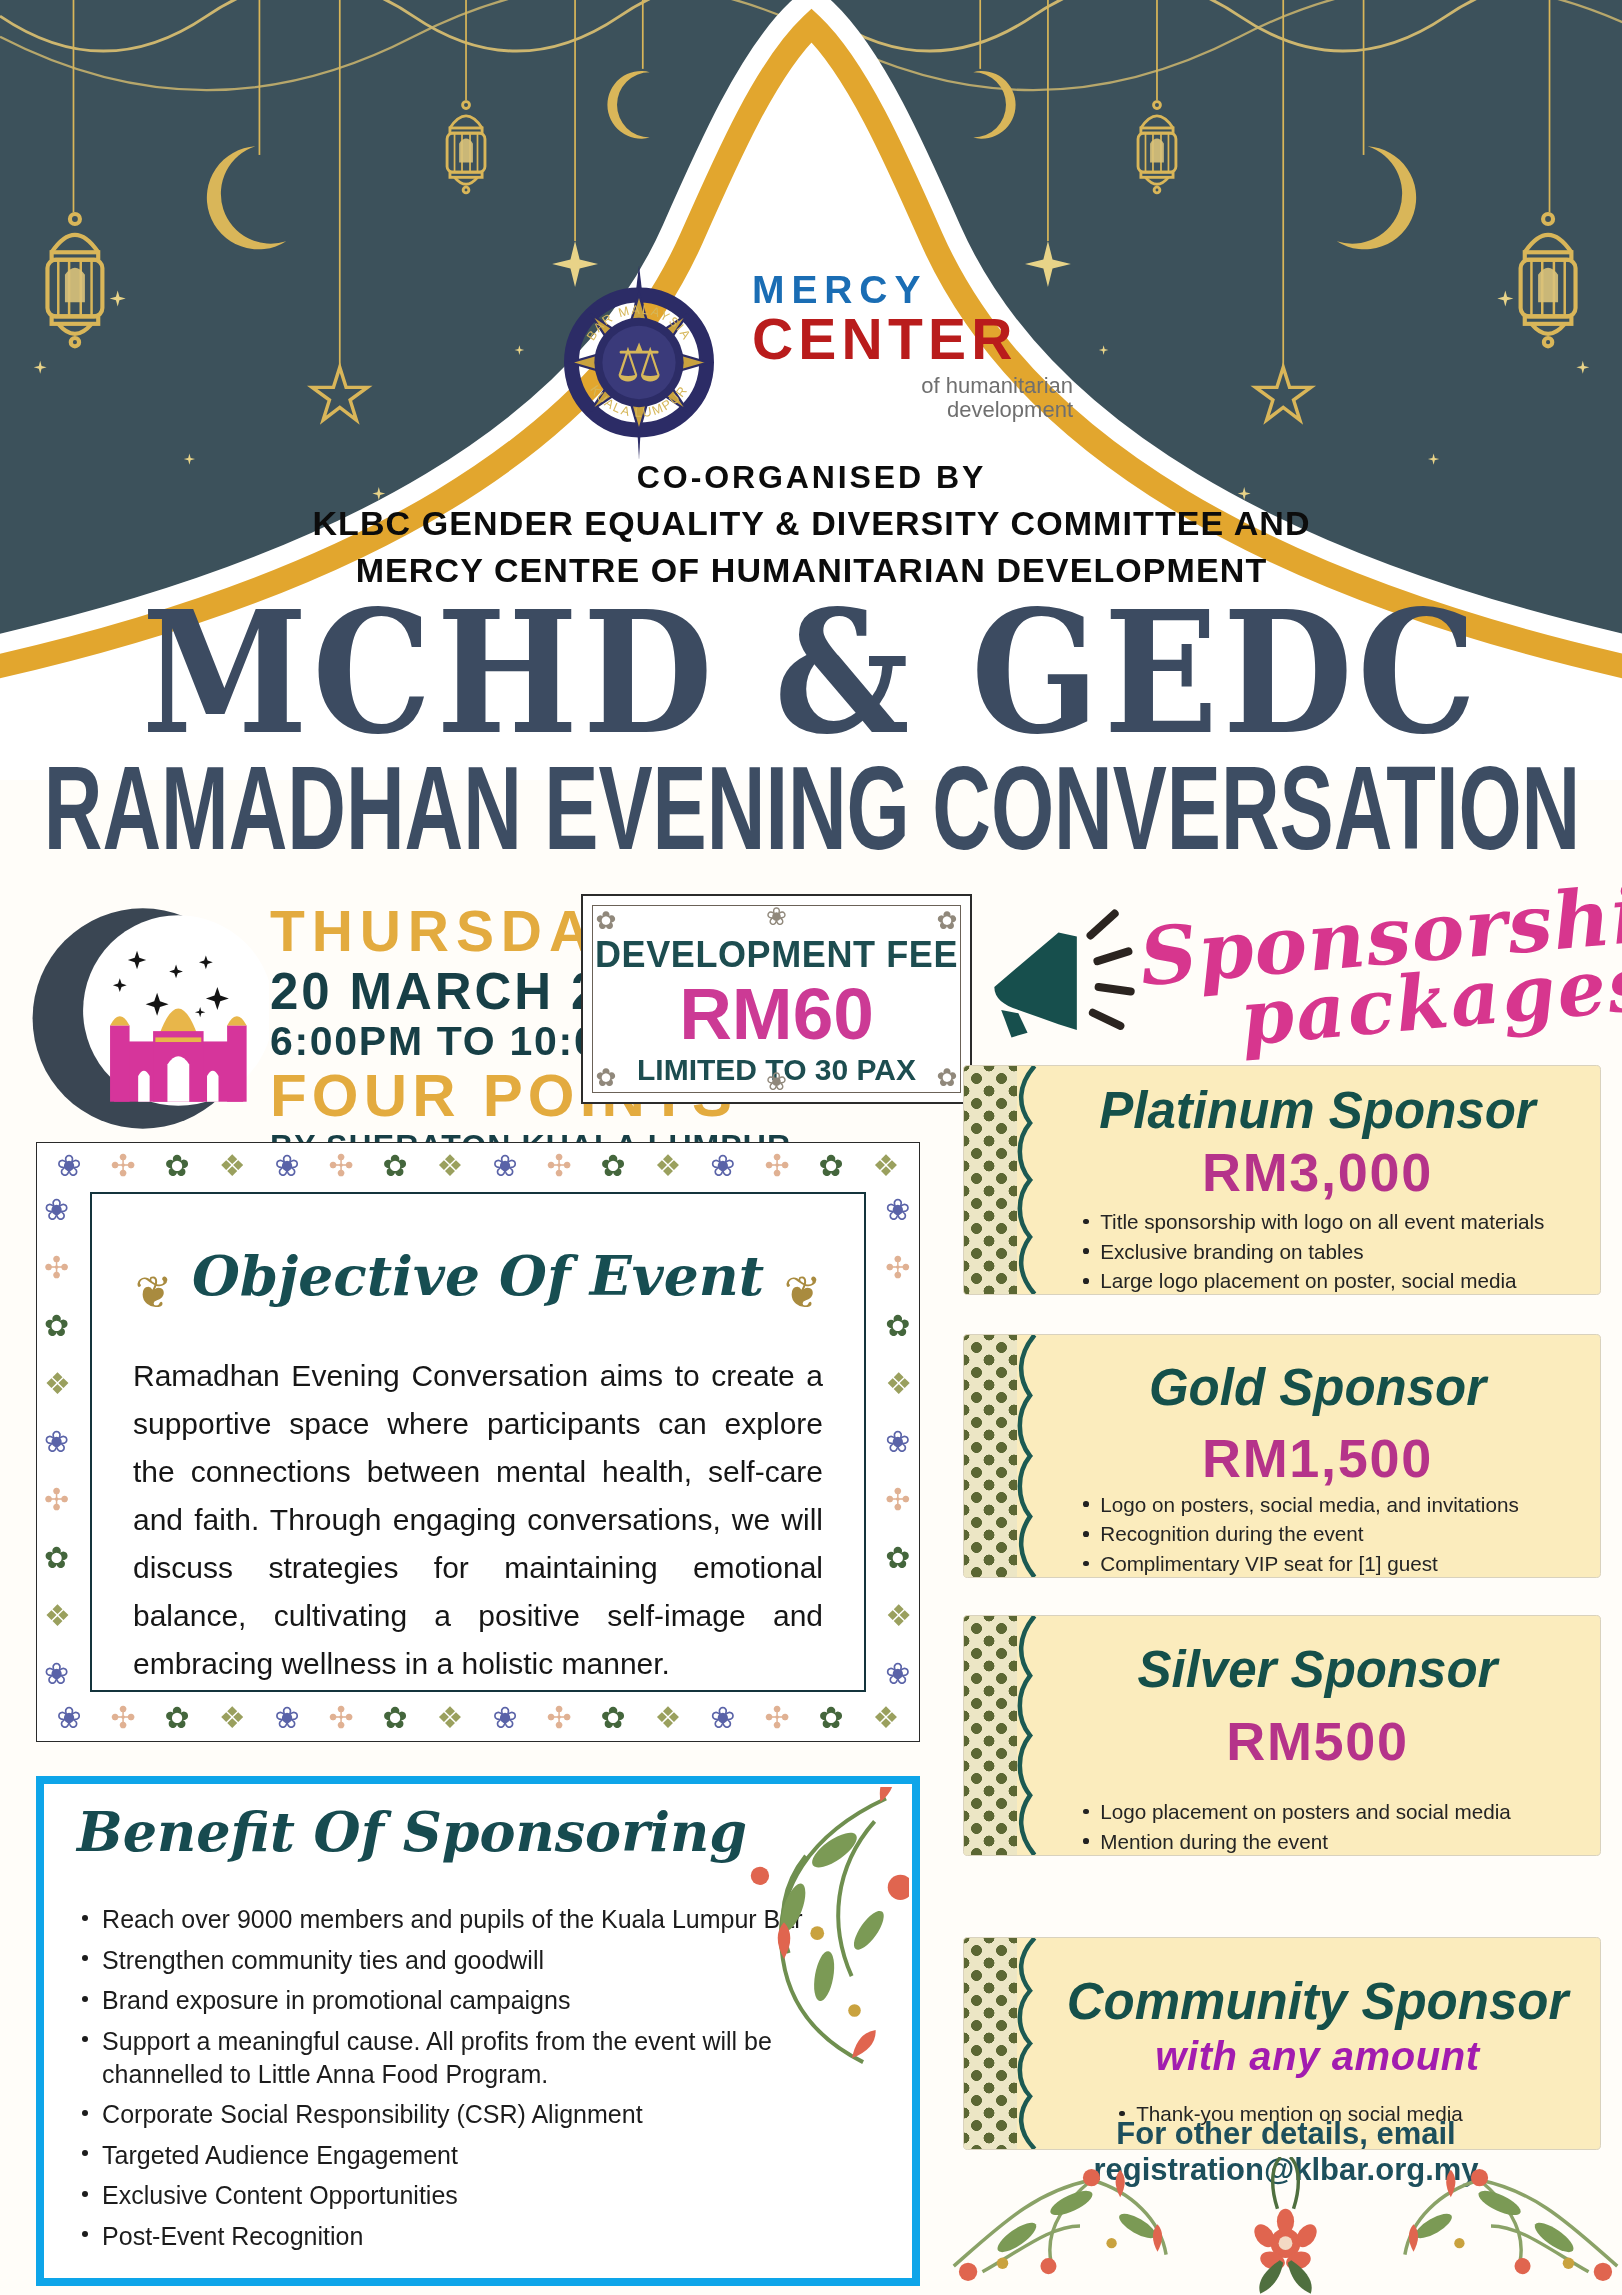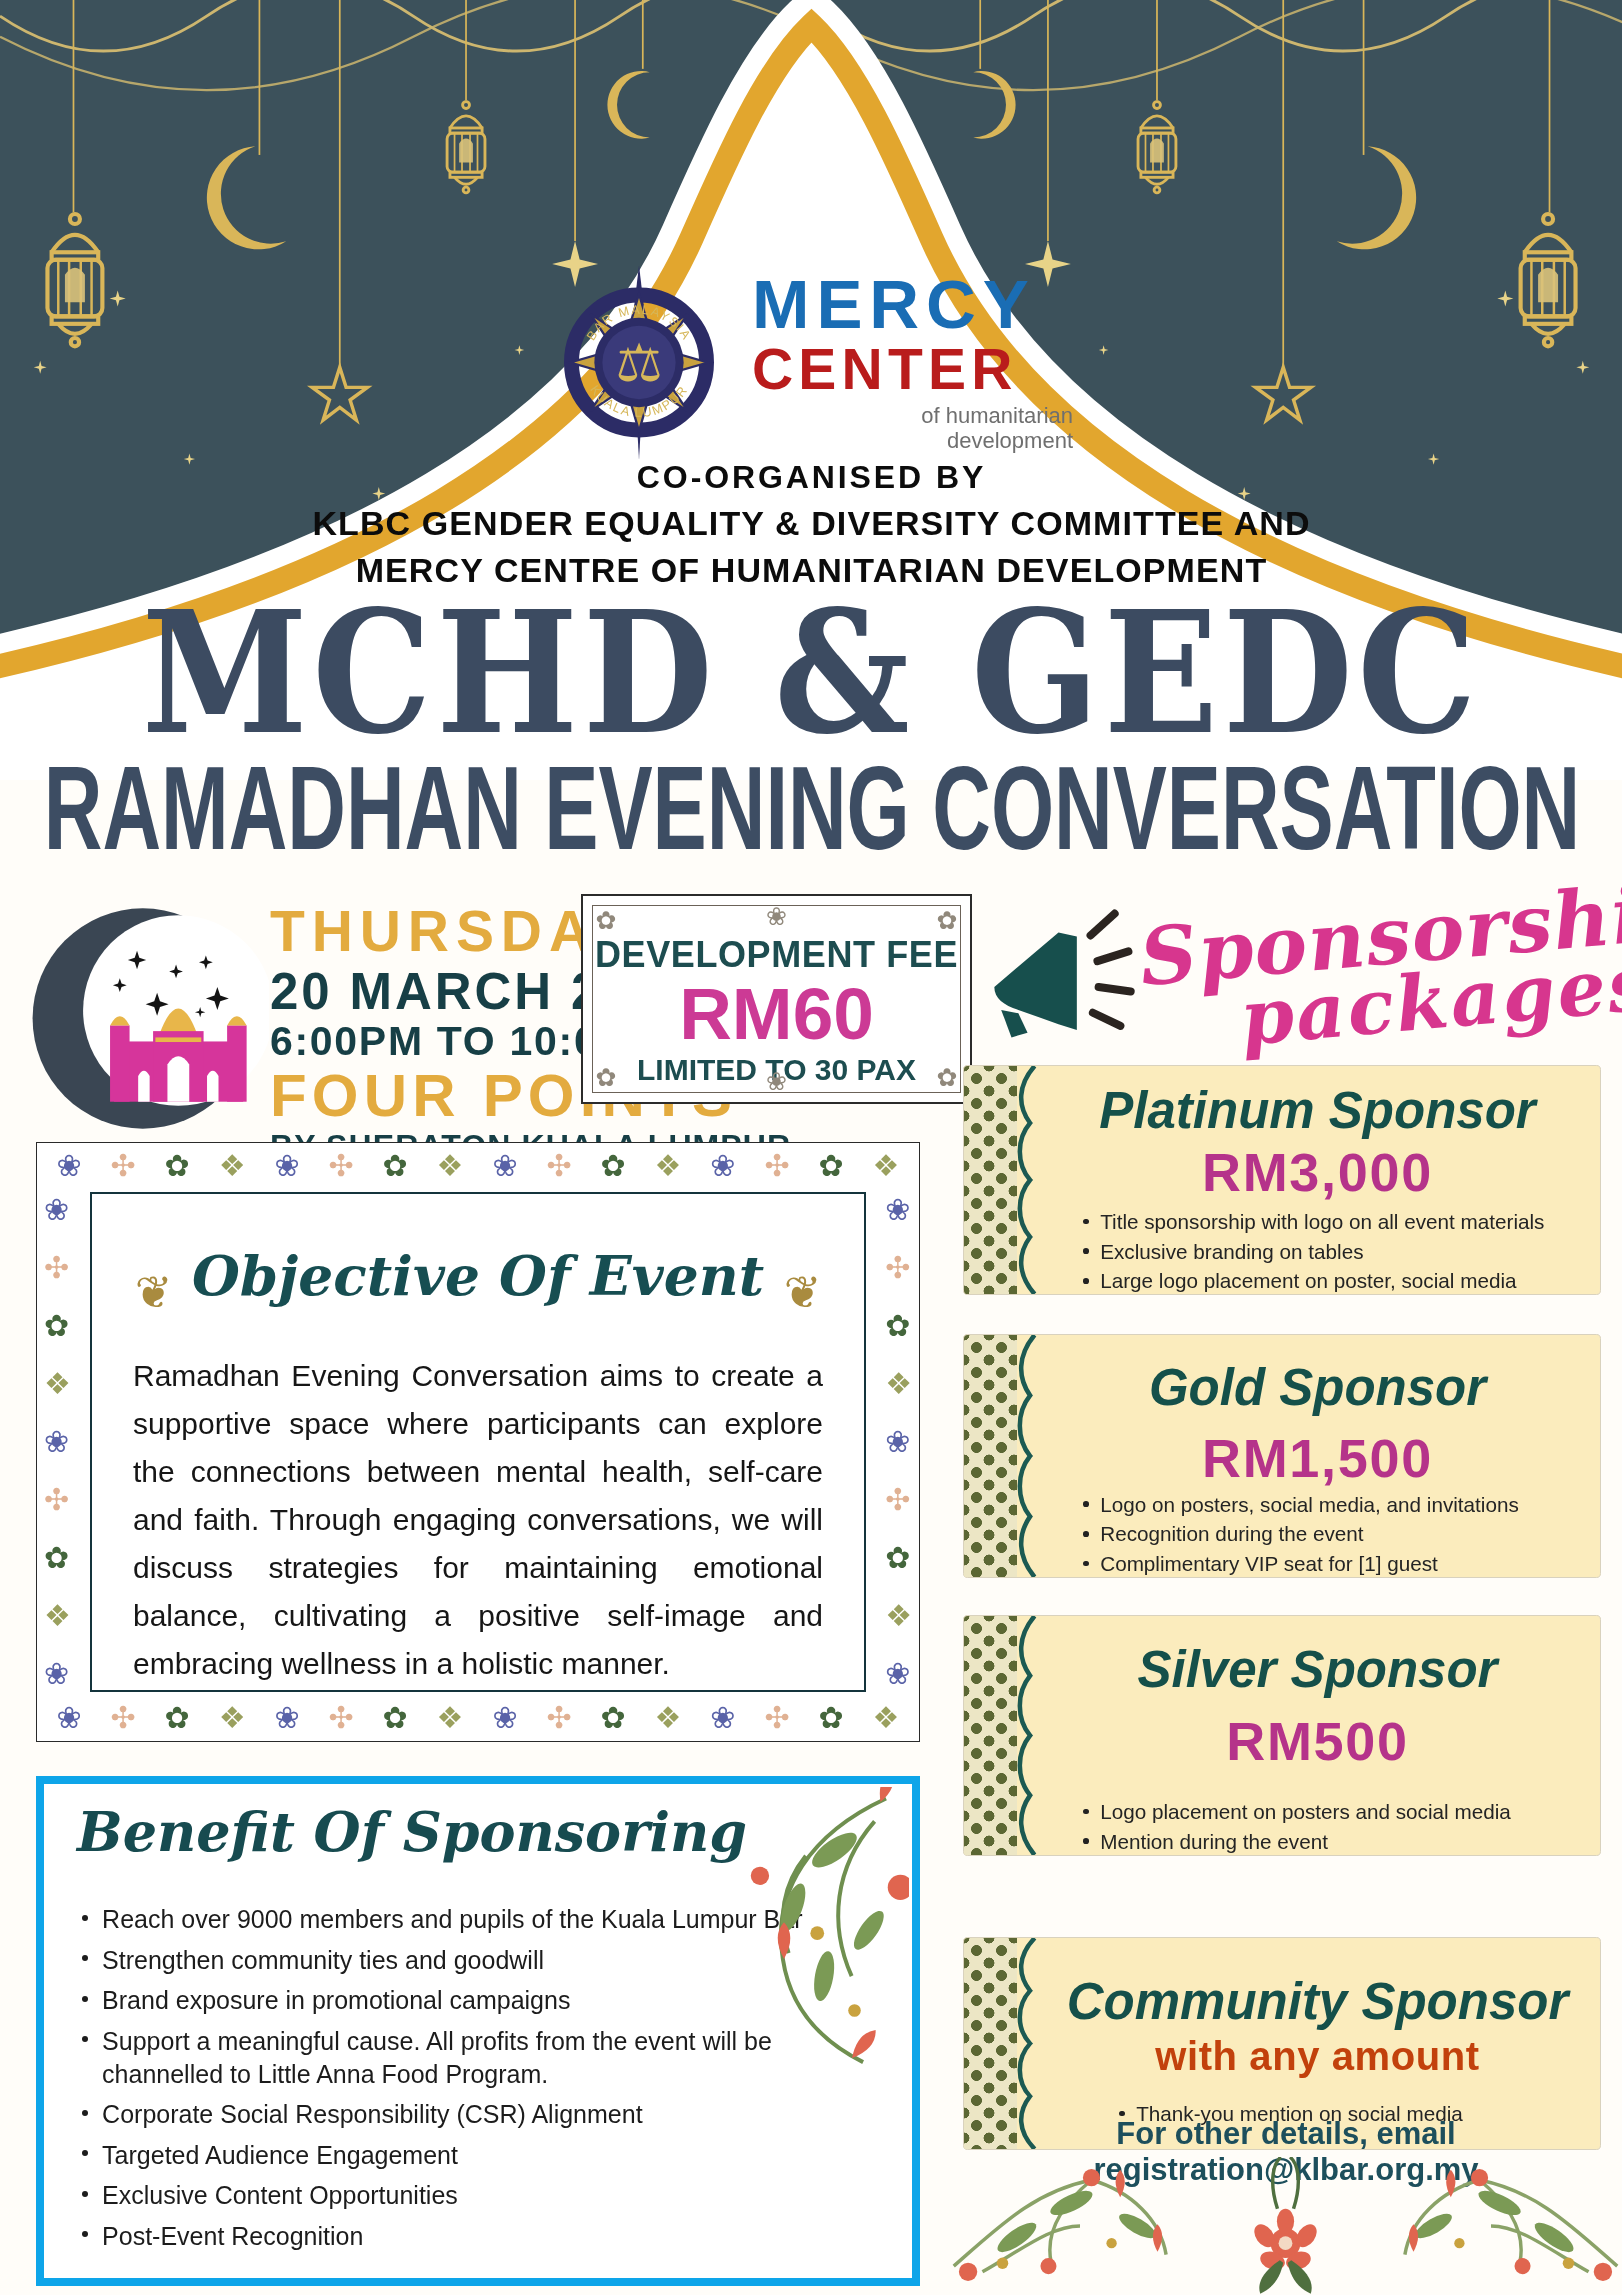--- a/index.html
+++ b/index.html
@@ -5,21 +5,21 @@
   html,body{margin:0;padding:0;background:#888;}
   #poster{position:relative;width:1623px;height:2295px;background:#fffdf9;overflow:hidden;
           font-family:"Liberation Sans",sans-serif;}
   
   .sky{position:absolute;left:0;top:0;width:1623px;height:769px;background:#3c515b;}
   .decor-svg{position:absolute;left:0;top:0;}
   
   .logo-row{position:absolute;left:0;top:253px;width:1623px;height:207px;z-index:6;}
   .klbar-badge{position:absolute;left:556px;top:5.7px;}
   .mercy{position:absolute;left:752px;top:17px;width:367px;color:#1a6db4;}
-  .mercy .l1{font-size:69px;font-weight:bold;letter-spacing:6.9px;line-height:1.02;}
+  .mercy .l1{font-size:39px;font-weight:bold;letter-spacing:6.9px;line-height:1.02;}
   .mercy .l2{font-size:57px;font-weight:bold;letter-spacing:5.2px;line-height:1.02;color:#b91c1c;}
   .mercy .sub{margin-top:5.7px;text-align:right;width:321px;font-size:22px;color:#6f6f6f;line-height:1.12;}
   .coorg{position:absolute;left:0;top:459px;width:1623px;text-align:center;color:#0c0c0c;z-index:6;}
   .coorg .c1{font-size:32px;font-weight:800;letter-spacing:2.9px;}
   .coorg .c2,.coorg .c3{font-size:34px;font-weight:800;letter-spacing:1.1px;margin-top:8px;}
   .main-title{position:absolute;left:50%;top:574px;transform:translateX(-50%) scale(1,1.12);
       transform-origin:center top;font-family:"DejaVu Serif",serif;font-weight:bold;
       font-size:150px;letter-spacing:4.6px;color:#3c4b61;white-space:nowrap;z-index:6;}
   .sub-title{position:absolute;left:50%;top:740px;transform:translateX(-50%) scale(0.82,1.2);
       transform-origin:center top;font-weight:bold;font-size:99px;letter-spacing:0px;
@@ -63,21 +63,21 @@
         radial-gradient(circle at 0% 0%, rgba(84,96,44,.95) 5.2px, rgba(84,96,44,0) 5.7px),
         radial-gradient(circle at 100% 0%, rgba(84,96,44,.95) 5.2px, rgba(84,96,44,0) 5.7px),
         radial-gradient(circle at 0% 100%, rgba(84,96,44,.95) 5.2px, rgba(84,96,44,0) 5.7px),
         radial-gradient(circle at 100% 100%, rgba(84,96,44,.95) 5.2px, rgba(84,96,44,0) 5.7px);
       background-size:25px 25px;}
   .bracket{position:absolute;left:49px;top:0;bottom:0;width:25px;height:100%;}
   .card-content{position:absolute;left:86px;right:15px;top:0;bottom:0;text-align:center;}
   .card-name{margin-top:15px;font-family:Liberation Sans, sans-serif;font-style:italic;font-weight:bold;
       font-size:51px;color:#15504a;}
   .card-price{margin-top:4.6px;font-size:54px;font-weight:800;letter-spacing:1.7px;color:#b5338a;line-height:1.0;}
-  .card-price.alt{font-size:40px;letter-spacing:0.6px;color:#c2410c;}
+  .card-price.alt{font-size:40px;letter-spacing:0.6px;color:#a21caf;font-style:italic;}
   .card ul{list-style:none;margin:11.5px 0 0 0;padding:0 0 0 33px;text-align:left;}
   .card .bullet-item{display:flex;align-items:flex-start;margin-bottom:5.2px;}
   .card .dot{flex:0 0 auto;width:5.7px;height:5.7px;border-radius:50%;background:#222;margin:8.6px 11.5px 0 0;}
   .card .btxt{font-size:20.7px;color:#242424;line-height:1.18;}
   .community .card-name{margin-top:34px;}
   .community ul{margin-top:26.4px;padding-left:69px;}
   .contact-line{position:absolute;left:953px;top:2116px;width:666px;text-align:center;
       font-size:31px;font-weight:800;color:#1d4f5c;}
   
   .obj-box{position:absolute;left:36px;top:1142px;width:884px;height:600px;background:#fff;

